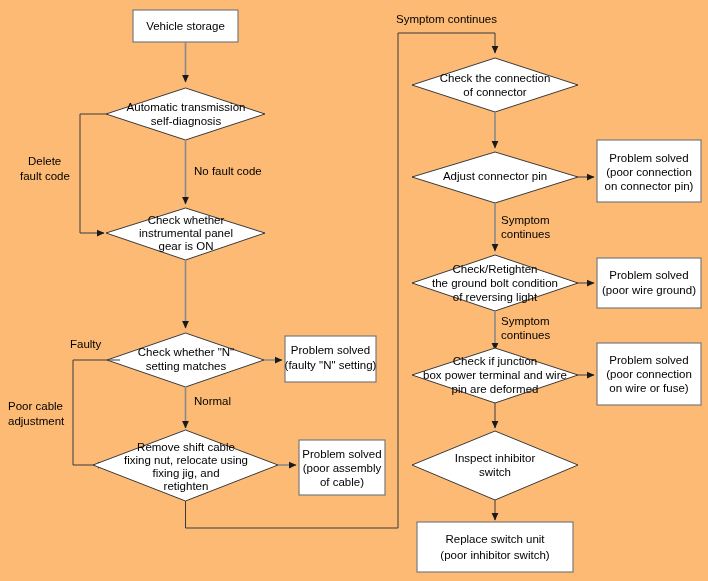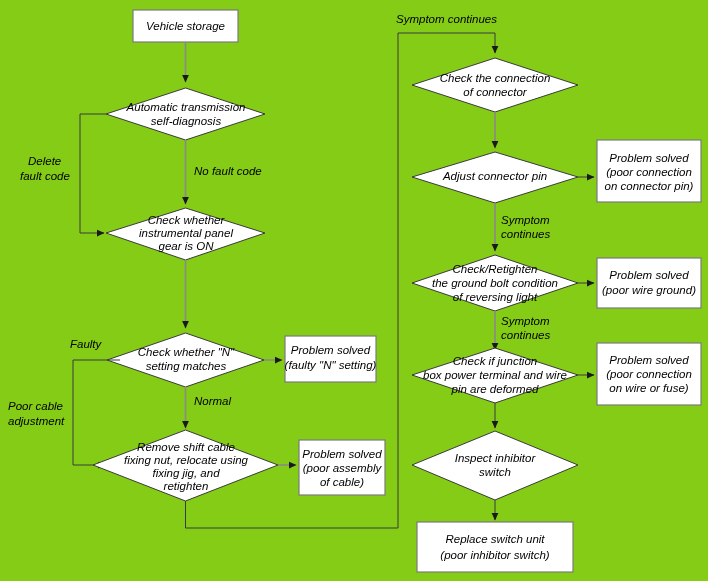--- a/index.html
+++ b/index.html
@@ -4,24 +4,23 @@
 <style>
   html, body {
     margin: 0;
     padding: 0;
     background: #ffffff;
   }
   #page {
     position: relative;
     width: 708px;
     height: 581px;
-    background: #84cc16;
+    background: #fdba74;
     font-family: "Liberation Sans", sans-serif;
     overflow: hidden;
-    font-style: italic;
   }
   svg#flow {
     position: absolute;
     left: 0;
     top: 0;
     width: 708px;
     height: 581px;
   }
   .shape-line {
     fill: #ffffff;

